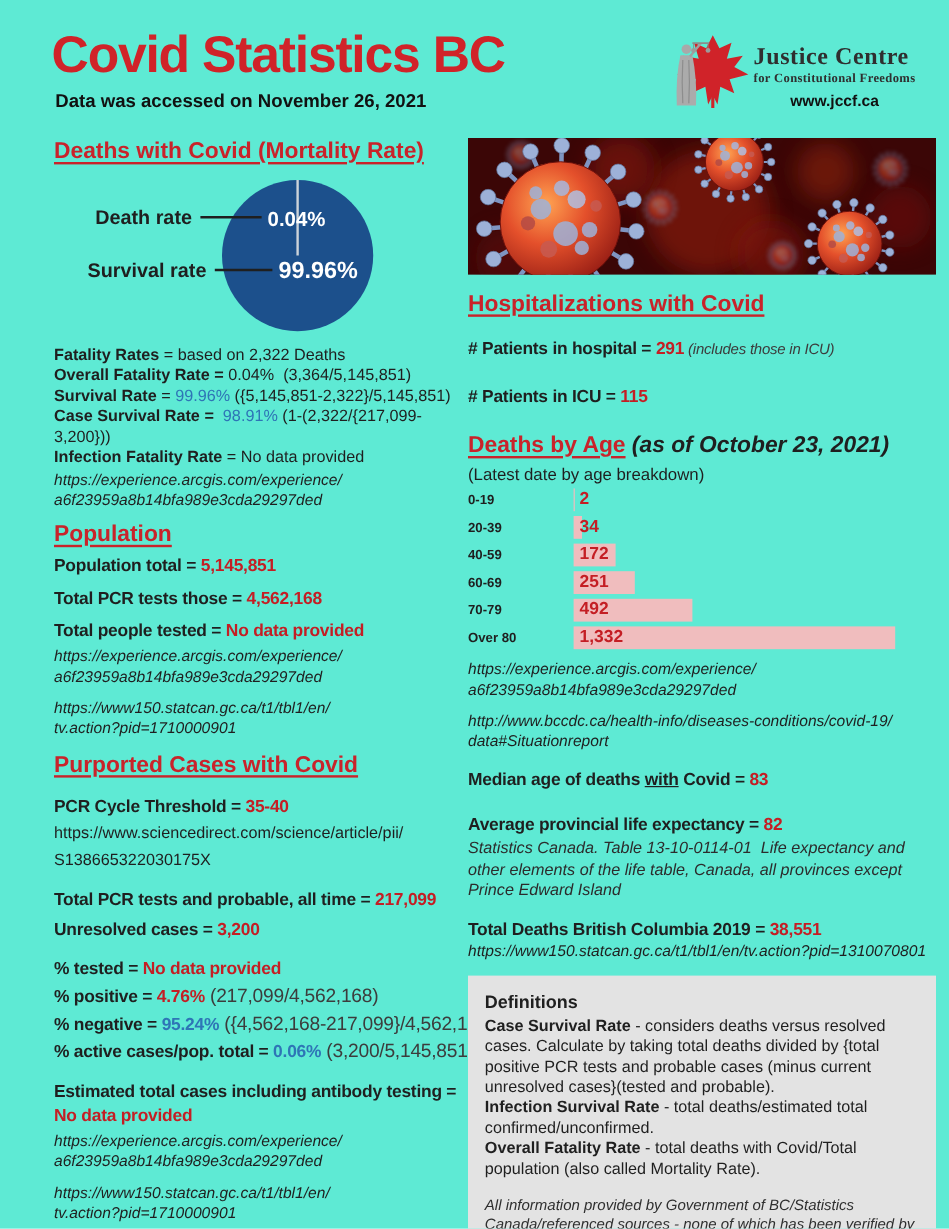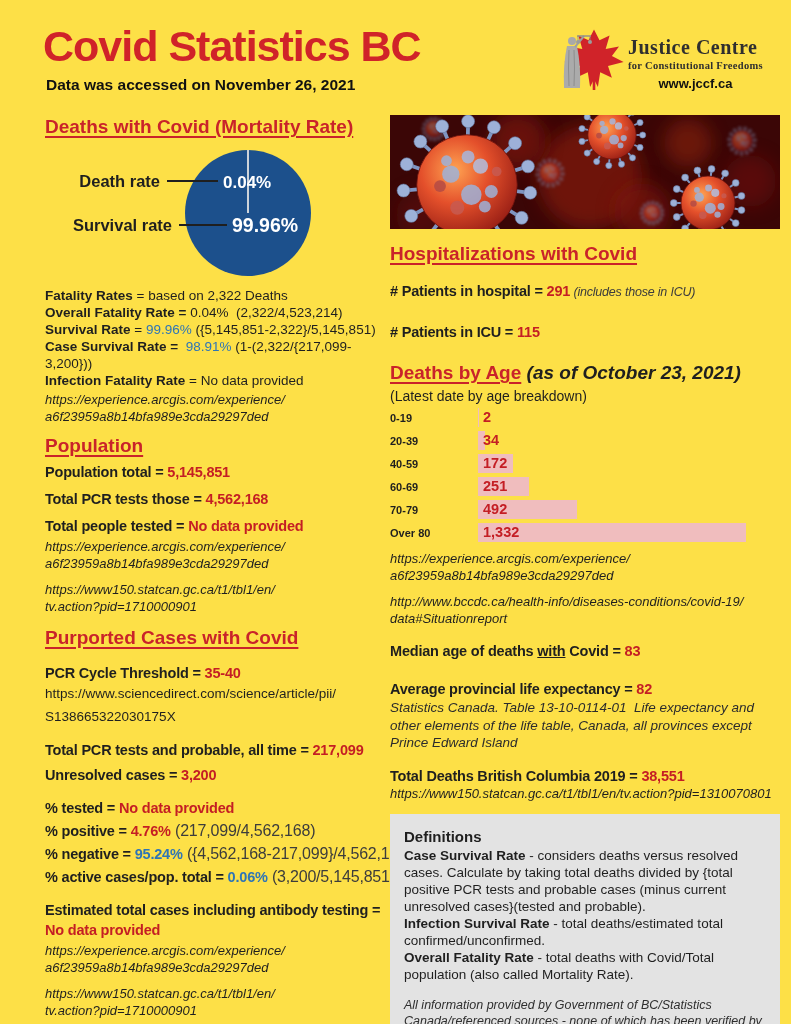--- a/index.html
+++ b/index.html
@@ -5,21 +5,21 @@
   :root{
     --redh:#c9232a;   
     --red:#c41e24;    
     --blue:#2e75b6;   
     --pieblue:#1c508c;
     --pink:#f0bdbe;
     --boxgray:#e3e3e3;
     --ink:#1f1f1f;
   }
   html,body{margin:0;padding:0;background:#fff;}
-  .page{position:relative;width:791px;height:1024px;background:#fde047;overflow:hidden;
+  .page{position:relative;width:791px;height:1024px;background:#5eead4;overflow:hidden;
         font-family:"Liberation Sans", sans-serif;color:var(--ink);}
   
   .title{position:absolute;left:43px;top:22px;font-size:43px;font-weight:bold;
          color:#d02329;letter-spacing:-1px;}
   .subtitle{position:absolute;left:46px;top:76px;font-size:15.5px;font-weight:bold;color:#111;}
   .logo{position:absolute;left:558px;top:28px;width:225px;display:flex;align-items:center;gap:4px;}
   .logo-gfx{flex:0 0 auto;}
   .logo-text{display:flex;flex-direction:column;}
   .logo-name{font-family:"Liberation Serif", serif;font-weight:bold;font-size:20px;color:#2f2f2f;letter-spacing:.5px;}
   .logo-tagline{font-family:"Liberation Serif", serif;font-weight:bold;font-size:10.5px;color:#2f2f2f;letter-spacing:.3px;margin-top:1px;}
@@ -112,21 +112,21 @@
       <text x="115" y="42" text-anchor="end" font-size="16.5" font-weight="bold" fill="#1f1f1f">Death rate</text>
       <line x1="122" y1="36" x2="173" y2="36" stroke="#1f1f1f" stroke-width="2.2"></line>
       <text x="178" y="43" font-size="17" font-weight="bold" fill="#ffffff">0.04%</text>
       <text x="127" y="86" text-anchor="end" font-size="16.5" font-weight="bold" fill="#1f1f1f">Survival rate</text>
       <line x1="134" y1="80" x2="182" y2="80" stroke="#1f1f1f" stroke-width="2.2"></line>
       <text x="187" y="87" font-size="19.5" font-weight="bold" fill="#ffffff">99.96%</text>
     </svg>
 
     <div class="lines mt6">
         <div class="ln"><span class="sg-b">Fatality Rates</span><span class="sg-p"> = based on 2,322 Deaths</span></div>
-        <div class="ln"><span class="sg-b">Overall Fatality Rate = </span><span class="sg-p">0.04%  (2,322/4,523,214)</span></div>
+        <div class="ln"><span class="sg-b">Overall Fatality Rate = </span><span class="sg-p">0.04%  (3,364/5,145,851)</span></div>
         <div class="ln"><span class="sg-b">Survival Rate</span><span class="sg-p"> = </span><span class="sg-bl">99.96%</span><span class="sg-p"> ({5,145,851-2,322}/5,145,851)</span></div>
         <div class="ln"><span class="sg-b">Case Survival Rate = </span><span class="sg-p"> </span><span class="sg-bl">98.91%</span><span class="sg-p"> (1-(2,322/{217,099-3,200}))</span></div>
         <div class="ln"><span class="sg-b">Infection Fatality Rate</span><span class="sg-p"> = No data provided</span></div>
         <div class="ln link" style="margin-top: 3px;"><span class="sg-p">https://experience.arcgis.com/experience/</span></div>
         <div class="ln link"><span class="sg-p">a6f23959a8b14bfa989e3cda29297ded</span></div>
       </div>
 
     <h2 class="pop-head"><span class="hu">Population</span></h2>
     <div class="lines">
         <div class="ln lg nw" style="margin-top: 4px;"><span class="sg-b">Population total = </span><span class="sg-r">5,145,851</span></div>

